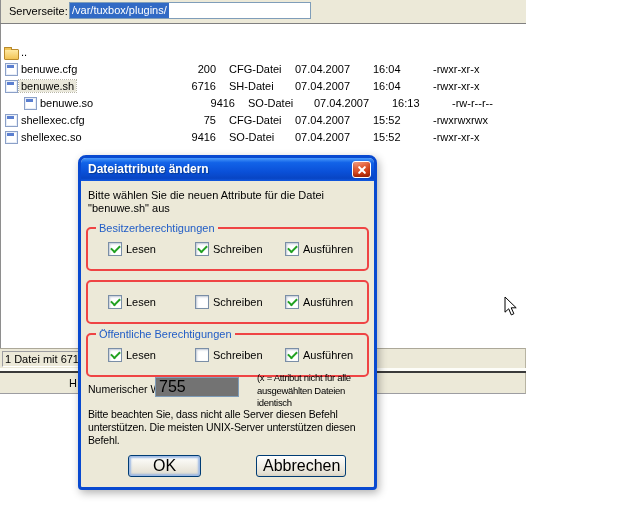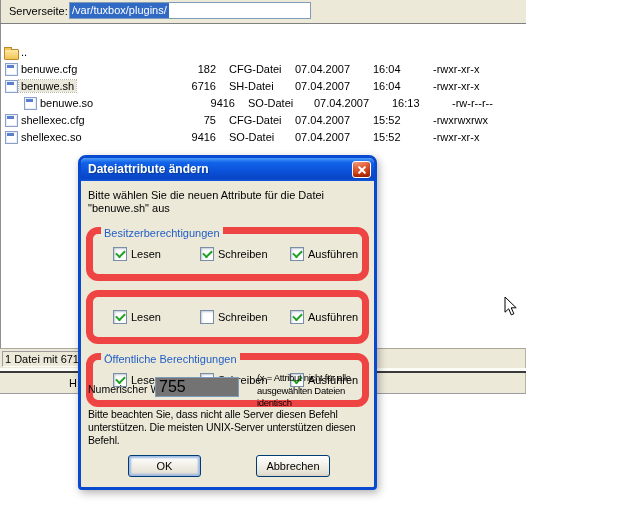--- a/index.html
+++ b/index.html
@@ -69,40 +69,40 @@
             background:linear-gradient(160deg,#F4A58B 0%,#E4633D 35%,#CE3B12 70%,#B02E0C 100%);
             box-shadow:inset 0 -2px 3px rgba(120,20,0,.5);}
   #closebtn::before,#closebtn::after{content:"";position:absolute;left:4px;top:7px;width:10px;height:2px;
             background:#fff;border-radius:1px;}
   #closebtn::before{transform:rotate(45deg);}
   #closebtn::after{transform:rotate(-45deg);}
   #dlgbody{position:relative;width:293px;height:306px;}
 
   #intro{position:absolute;left:7px;top:8px;width:282px;white-space:pre-line;line-height:13px;}
   #groups{position:absolute;left:5px;top:46px;width:283px;}
-  .group{position:relative;height:40px;margin-bottom:9px;border:7px solid #ef4444;border-radius:12px;}
+  .group{position:relative;height:40px;margin-bottom:9px;border:2px solid #ef4444;border-radius:5px;}
   .glabel{position:absolute;top:-7px;left:8px;padding:0 3px;background:#ECE9D8;color:#215DC6;line-height:13px;}
   .citem{position:absolute;top:13px;display:flex;align-items:center;gap:4px;cursor:default;}
   .cb{width:12px;height:12px;background:#fff;border:1px solid #7A8EA6;box-sizing:content-box;
       box-shadow:inset 1px 1px 2px rgba(110,130,160,.45);position:relative;flex:none;}
   .cb.checked::after{content:"";position:absolute;left:2px;top:2px;width:7px;height:4px;
       border-left:2px solid #21A121;border-bottom:2px solid #21A121;transform:rotate(-45deg);}
 
   #numlabel{position:absolute;left:7px;top:202px;font-size:10.5px;white-space:nowrap;}
   #numinput{position:absolute;left:74px;top:196px;width:84px;height:20px;box-sizing:border-box;
             border:1px solid #7F9DB9;font-family:inherit;font-size:16px;padding:1px 3px;background:#737373;}
   #numnote{position:absolute;left:176px;top:191px;width:117px;font-size:9.5px;line-height:12.5px;
            letter-spacing:-0.3px;white-space:pre-line;}
   #note{position:absolute;left:7px;top:227px;width:286px;font-size:10.5px;line-height:13px;
         letter-spacing:-0.15px;white-space:pre-line;}
   .xpbtn{position:absolute;top:274px;height:22px;border-radius:3px;border:1px solid #003C74;
          background:linear-gradient(180deg,#FFFFFF 0%,#F2F0E8 45%,#E5E1D4 85%,#D8D2C2 100%);
-         font-family:inherit;font-size:11px;color:#000;cursor:default;}
+         font-family:inherit;font-size:16px;color:#000;cursor:default;}
   #okbtn{left:47px;width:73px;box-shadow:inset 0 0 2px 2px #9CB9E4;}
-  #cancelbtn{left:175px;width:74px;}
+  #cancelbtn{left:175px;width:90px;}
 
   #cursor{position:absolute;left:504px;top:296px;z-index:20;}
 </style>
 </head>
 <body>
 
 <div id="screen">
 
   <div id="app">
     <div class="vline-left"></div>
@@ -122,21 +122,21 @@
           <span class="c name"><span>..</span></span>
           <span class="c size"></span>
           <span class="c type"></span>
           <span class="c date"></span>
           <span class="c time"></span>
           <span class="c perms"></span>
         </div>
         <div class="frow" style="top: 19px;">
           <span class="icon-file"></span>
           <span class="c name"><span>benuwe.cfg</span></span>
-          <span class="c size">182</span>
+          <span class="c size">200</span>
           <span class="c type">CFG-Datei</span>
           <span class="c date">07.04.2007</span>
           <span class="c time">16:04</span>
           <span class="c perms">-rwxr-xr-x</span>
         </div>
         <div class="frow" style="top: 36px;">
           <span class="icon-file"></span>
           <span class="c name"><span class="hl">benuwe.sh</span></span>
           <span class="c size">6716</span>
           <span class="c type">SH-Datei</span>

